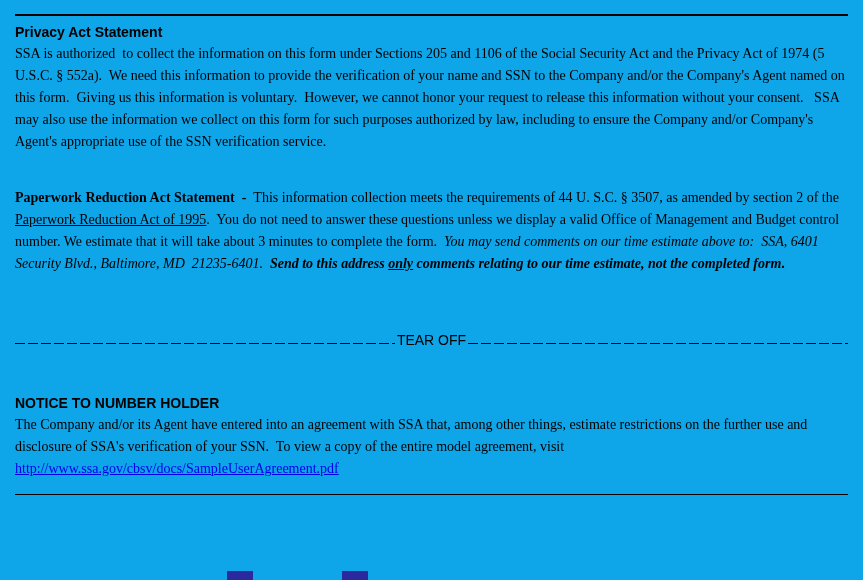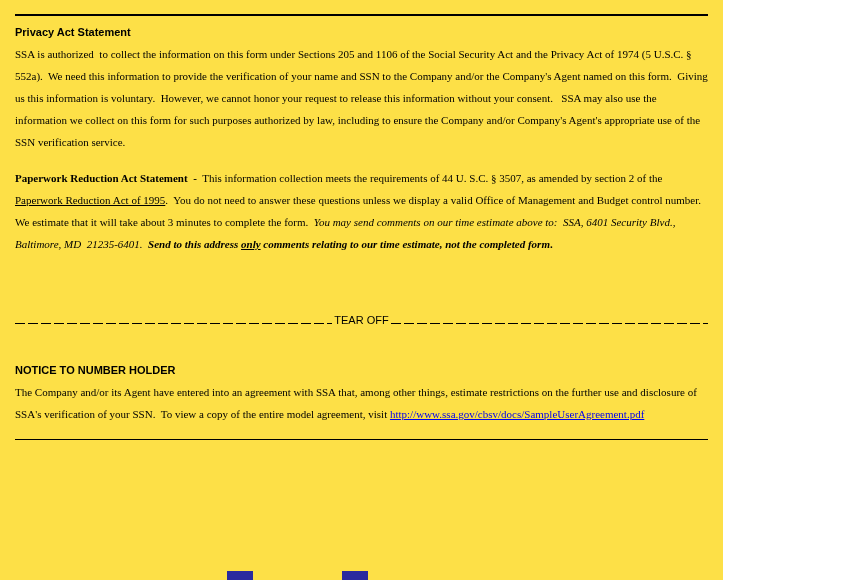--- a/index.html
+++ b/index.html
@@ -1,35 +1,35 @@
 <!DOCTYPE html>
 <html style="--link-color: #0000ee; --bar-color: #2a2a9e;"><head>
 <meta charset="utf-8">
 <style>
   * { box-sizing: border-box; }
   html, body { margin: 0; padding: 0; background: #ffffff; }
   .page {
     position: relative;
-    width: 723px;
+    width: 863px;
     height: 580px;
-    background: #fde047;
+    background: #0ea5e9;
     color: #000000;
     font-family: "Liberation Sans", sans-serif;
-    font-size: 11px;
+    font-size: 14px;
     line-height: 22px;
     padding: 0 15px;
     overflow: hidden;
   }
   .rule { border-top: 2px solid #000; height: 0; }
   .rule.top { margin-top: 14px; }
   .rule.bottom { margin-top: 14px; border-top-width: 1.5px; }
   .heading { font-weight: bold; margin-top: 5px; }
-  .notice-heading { margin-top: 28px; }
+  .notice-heading { margin-top: 41px; }
   .body { margin: 0; white-space: pre-wrap; font-family: Liberation Serif, serif; }
-  .para2 { margin-top: 14px; }
+  .para2 { margin-top: 34px; }
   .b { font-weight: bold; }
   .u { text-decoration: underline; }
   .i { font-style: italic; }
   .bi { font-weight: bold; font-style: italic; }
   .biu { font-weight: bold; font-style: italic; text-decoration: underline; }
   .tearoff { display: flex; align-items: flex-start; margin-top: 54px; height: 22px; }
   .dash-line {
     flex: 1 1 auto;
     height: 22px;
     background-image: repeating-linear-gradient(to right, #000 0, #000 10px, transparent 10px, transparent 13px);

